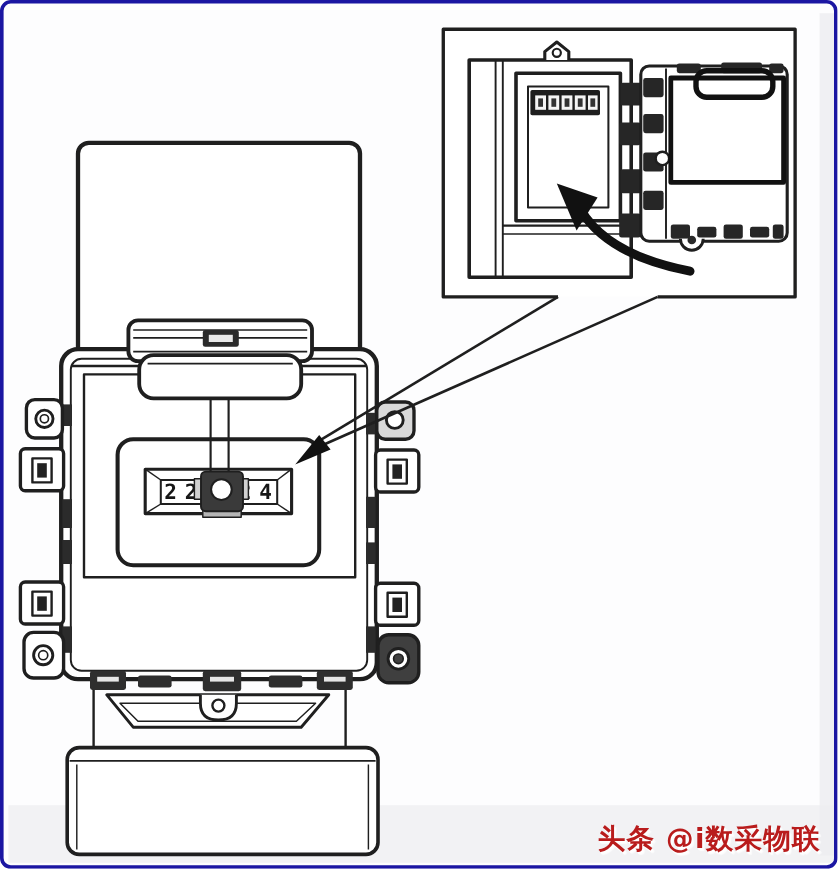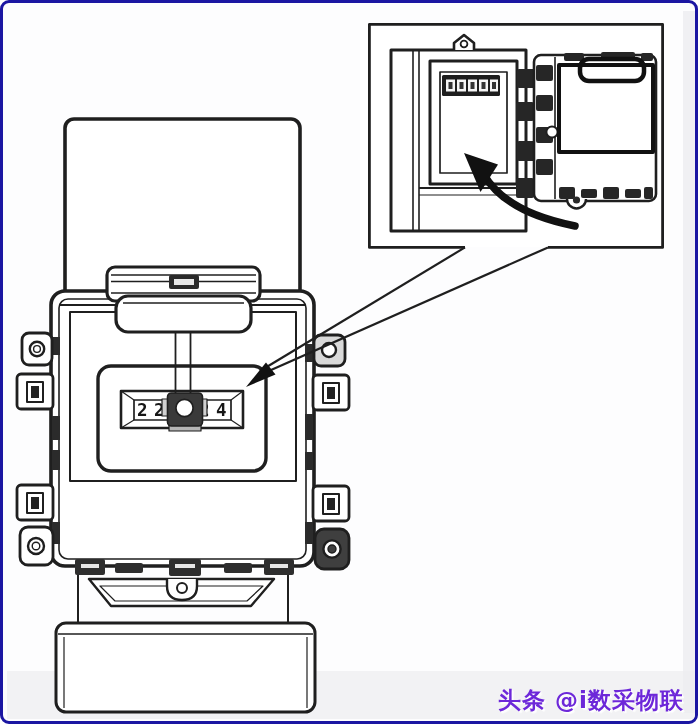--- a/index.html
+++ b/index.html
@@ -9,21 +9,21 @@
     background:#fdfdfe;font-family:"DejaVu Sans", sans-serif;
   }
   .frame svg{position:absolute;left:0;top:0;width:698px;height:724px;display:block;}
   .digit-text{
     font-family:"DejaVu Sans Mono","DejaVu Sans",monospace;
     font-weight:bold;font-size:17.5px;letter-spacing:6.5px;fill:#161616;
   }
   .watermark{
     position:absolute;right:11px;bottom:9px;line-height:1;
     font-family:"DejaVu Sans", sans-serif;font-weight:bold;font-size:23px;
-    color:#6d28d9;letter-spacing:1px;
+    color:#b91c1c;letter-spacing:1px;
     text-shadow:1px 1px 0 #ffffff,2px 2px 1px rgba(255,255,255,.85);
     user-select:none;
   }
 </style>
 </head>
 <body>
 
 <div class="frame">
 <svg viewBox="0 0 698 724" stroke-linejoin="round">
 

